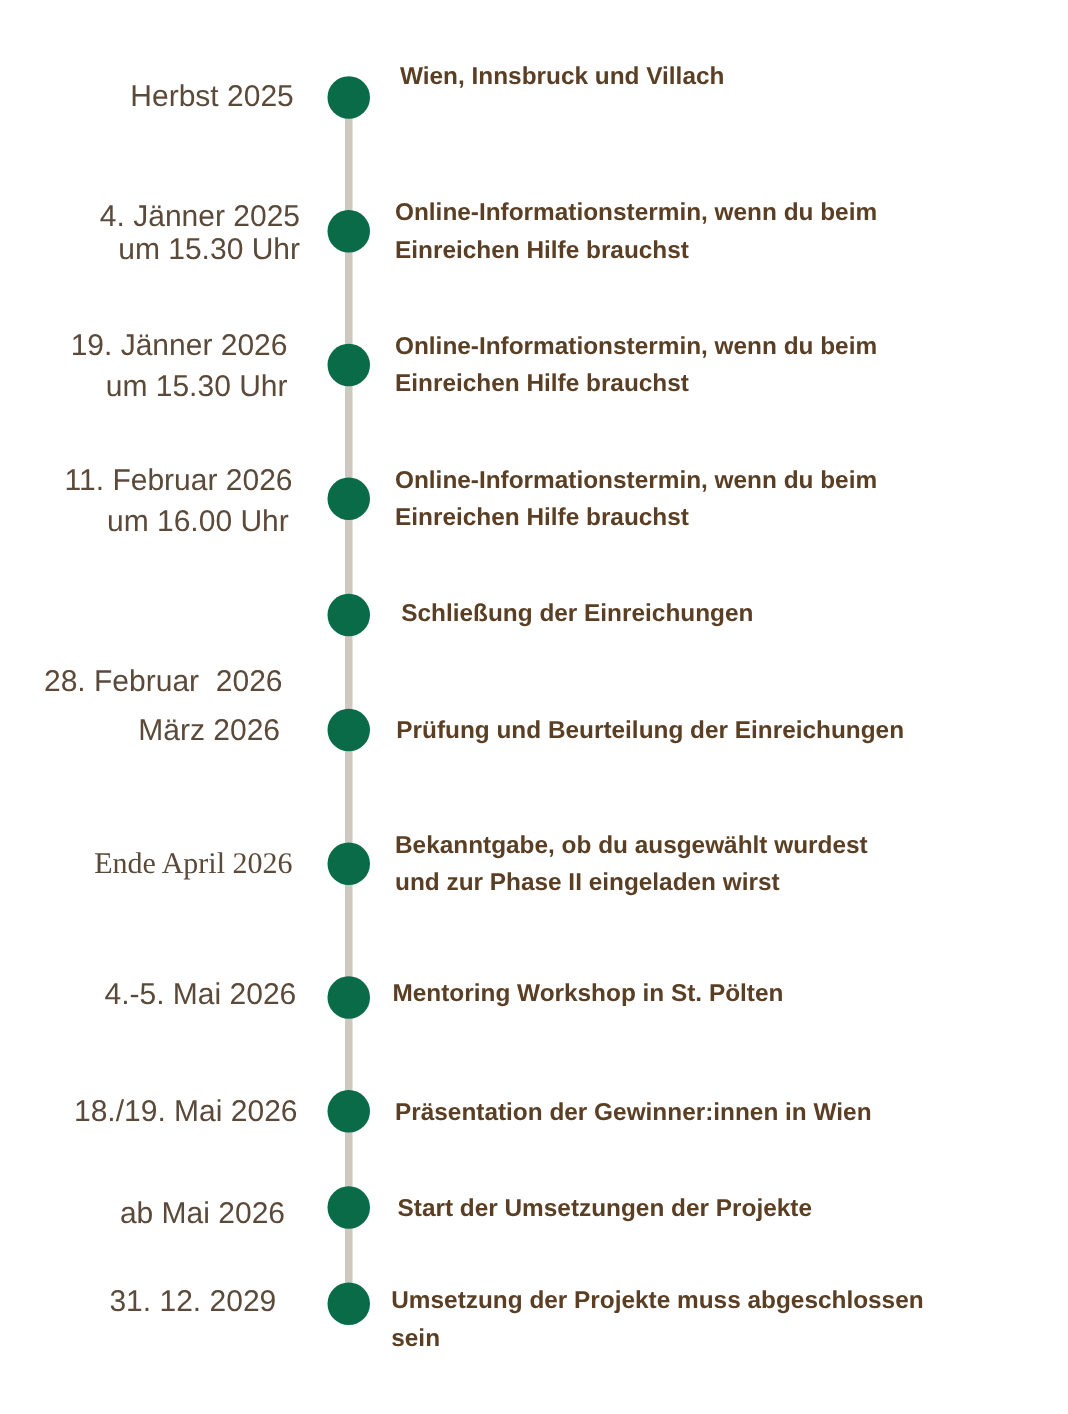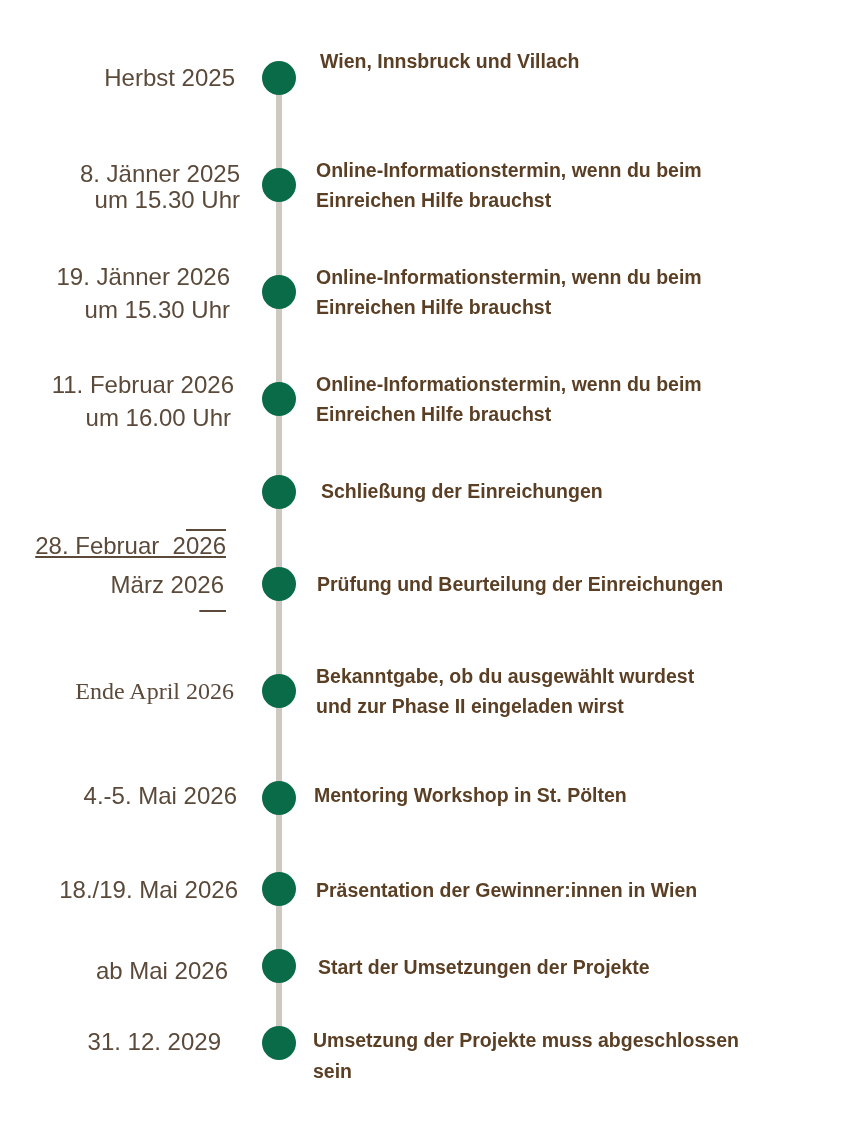--- a/index.html
+++ b/index.html
@@ -63,21 +63,21 @@
       <div>Herbst 2025</div>
     </div>
     <div class="dot" style="top:61px;"></div>
     <div class="title" style="left:320px; top:46px;">
       <div>Wien, Innsbruck und Villach</div>
     </div>
   </div>
 
   <div class="event">
     <div class="date" style="right:614px; top:161px; line-height:26px;">
-      <div>8. Jänner 2025</div>
+      <div>4. Jänner 2025</div>
       <div>um 15.30 Uhr</div>
     </div>
     <div class="dot" style="top:168px;"></div>
     <div class="title" style="left:316px; top:155px; line-height:30px;">
       <div>Online-Informationstermin, wenn du beim</div>
       <div>Einreichen Hilfe brauchst</div>
     </div>
   </div>
 
   <div class="event">
@@ -98,21 +98,21 @@
       <div style="padding-right:3px;">um 16.00 Uhr</div>
     </div>
     <div class="dot" style="top:382px;"></div>
     <div class="title" style="left:316px; top:369px; line-height:30px;">
       <div>Online-Informationstermin, wenn du beim</div>
       <div>Einreichen Hilfe brauchst</div>
     </div>
   </div>
 
   <div class="event">
-    <div class="date" style="right:628px; top:478px; white-space:pre;text-decoration:underline;">
+    <div class="date" style="right:628px; top:478px; white-space:pre;">
       <div>28. Februar  2026</div>
     </div>
     <div class="dot" style="top:475px;"></div>
     <div class="title" style="left:321px; top:476px;">
       <div>Schließung der Einreichungen</div>
     </div>
   </div>
 
   <div class="event">
     <div class="date" style="right:630px; top:571px;">

